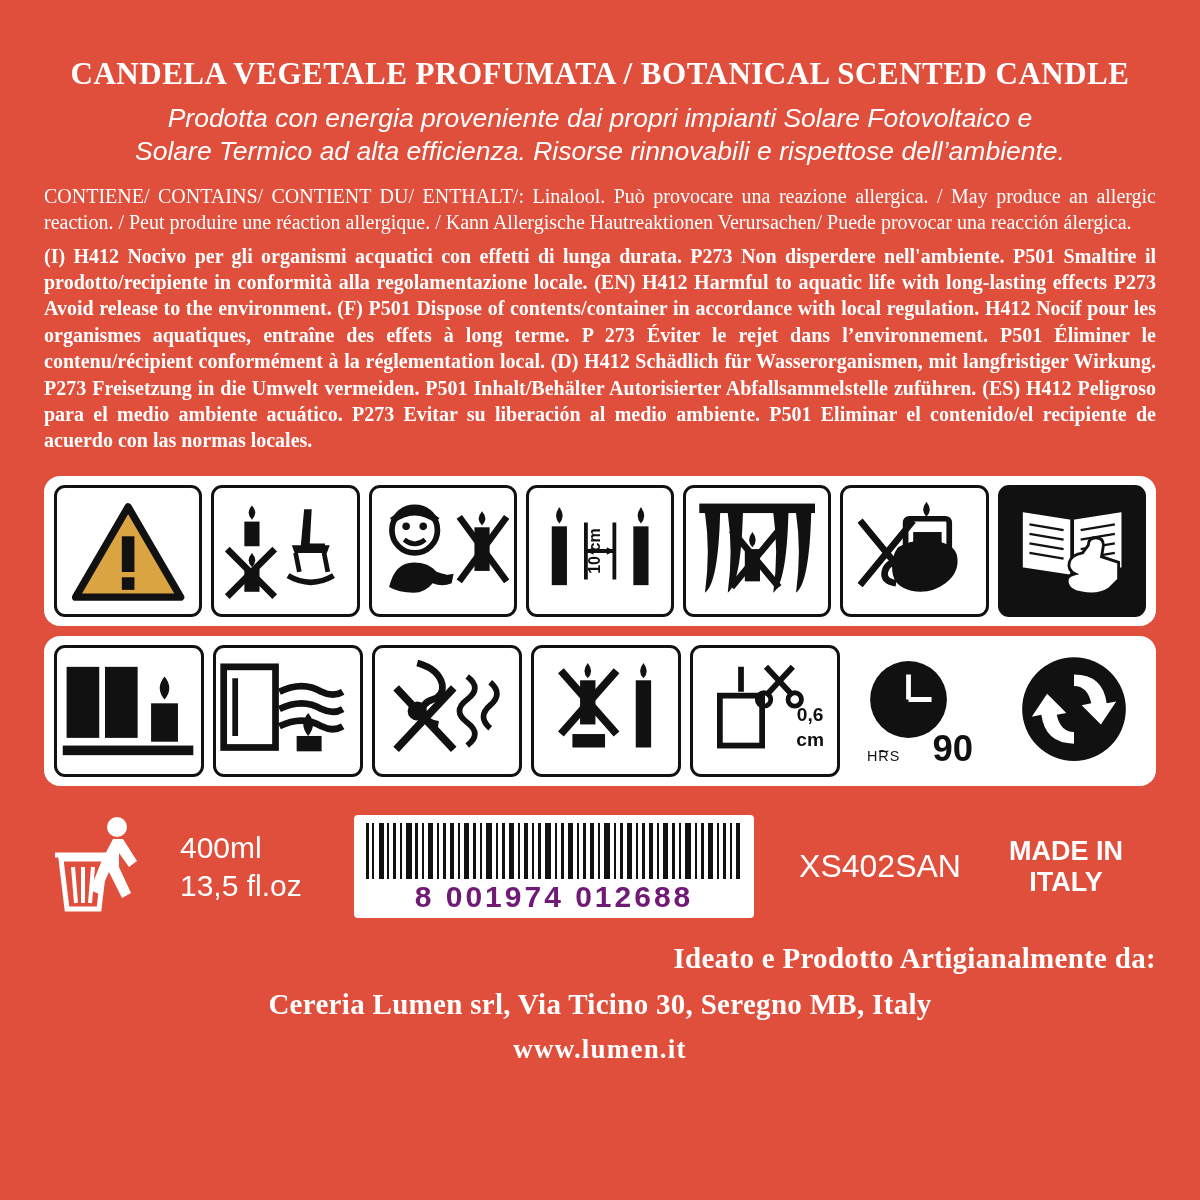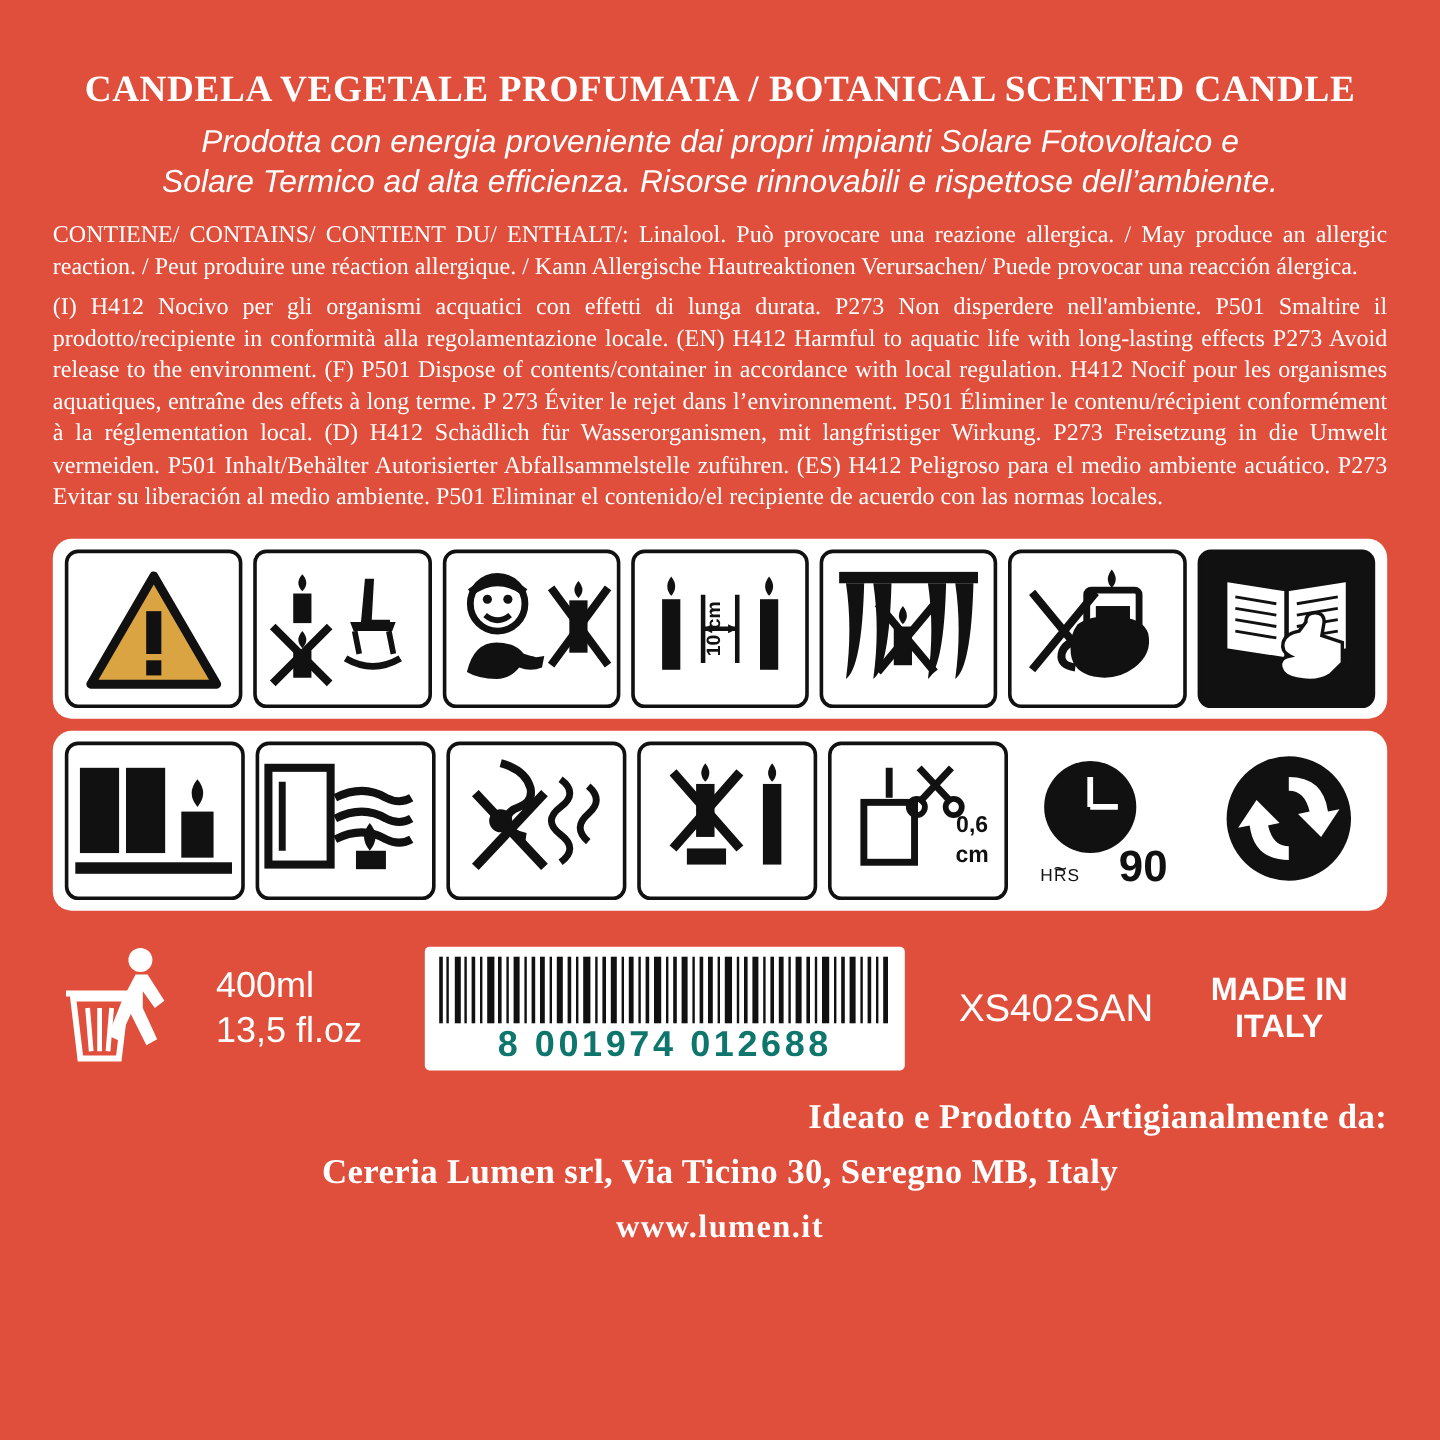--- a/index.html
+++ b/index.html
@@ -45,20 +45,21 @@
   
   .legal {
     font-family: "Liberation Serif", serif;
     font-size: 20px;
     line-height: 1.32;
     text-align: justify;
     margin-top: 14px;
   }
   .legal.second {
     margin-top: 7px;
+    font-weight: bold;
   }
 
   
   .picto-wrap {
     margin-top: 22px;
   }
   .picto-panel {
     background: #ffffff;
     border-radius: 16px;
     padding: 9px 10px;
@@ -116,21 +117,21 @@
     padding: 8px 10px 4px 10px;
     width: 400px;
     box-sizing: border-box;
   }
   .barcode-bars {
     width: 100%;
     height: 56px;
     display: block;
   }
   .barcode-digits {
-    color: #0f766e;
+    color: #701a75;
     font-family: "Liberation Sans", sans-serif;
     font-size: 30px;
     font-weight: bold;
     letter-spacing: 3px;
     text-align: center;
     margin-top: 1px;
   }
   .sku {
     flex: 1;
     text-align: center;

